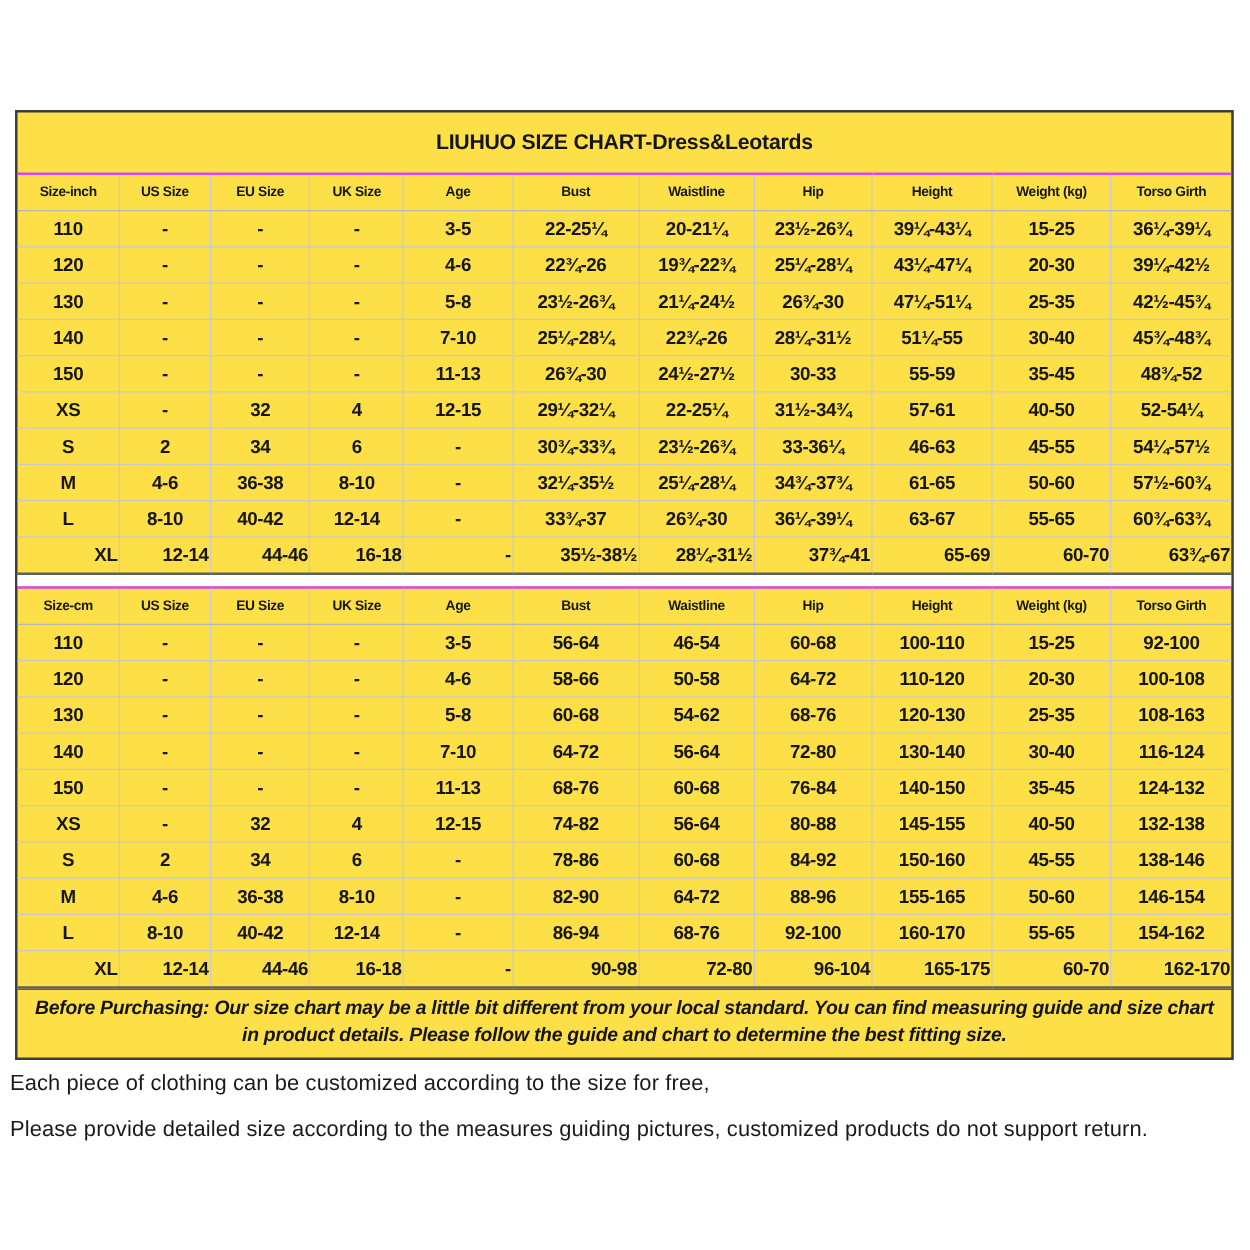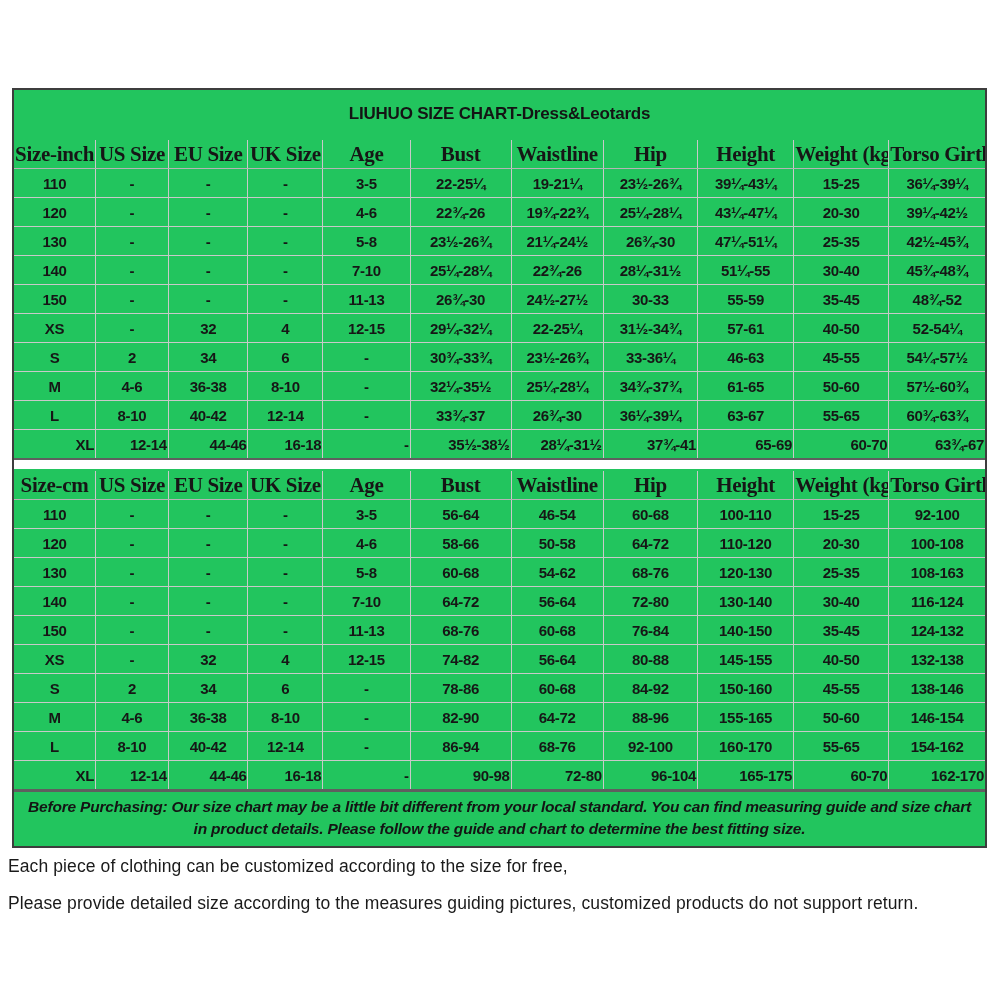--- a/index.html
+++ b/index.html
@@ -14,21 +14,21 @@
     height: 1000px;
     background: #ffffff;
     overflow: hidden;
   }
   .chart-box {
     position: absolute;
     left: 12px;
     top: 88px;
     width: 971px;
     border: 2px solid #3d3d3d;
-    background: #22c55e;
+    background: #fde047;
   }
   .title-row {
     height: 48px;
     display: flex;
     align-items: center;
     justify-content: center;
     font-size: 17px;
     font-weight: 700;
     letter-spacing: -0.2px;
     color: #141414;
@@ -49,24 +49,23 @@
     height: 28px;
     padding: 0 1px;
     color: #161616;
     font-weight: 700;
     font-size: 15px;
     letter-spacing: -0.3px;
     white-space: nowrap;
     overflow: hidden;
   }
   table.size-table th {
-    font-size: 21px;
-    border-top: 2px solid #22c55e;
+    font-size: 11px;
+    border-top: 2px solid #d946ef;
     border-bottom: 1px solid #b5b5b5;
-    font-family: Liberation Serif, serif;
   }
   table.size-table th:first-child,
   table.size-table td:first-child { border-left: none; }
   table.size-table th:last-child,
   table.size-table td:last-child { border-right: none; }
   table.size-table tbody tr:last-child td { border-bottom: 2px solid #5f5f5f; text-align: right; }
   .table-gap {
     height: 9px;
     background: #ffffff;
   }
@@ -132,21 +131,21 @@
           </tr>
         </thead>
       <tbody>
           <tr>
             <td>110</td>
             <td>-</td>
             <td>-</td>
             <td>-</td>
             <td>3-5</td>
             <td>22-25¼</td>
-            <td>19-21¼</td>
+            <td>20-21¼</td>
             <td>23½-26¾</td>
             <td>39¼-43¼</td>
             <td>15-25</td>
             <td>36¼-39¼</td>
           </tr>
           <tr>
             <td>120</td>
             <td>-</td>
             <td>-</td>
             <td>-</td>

